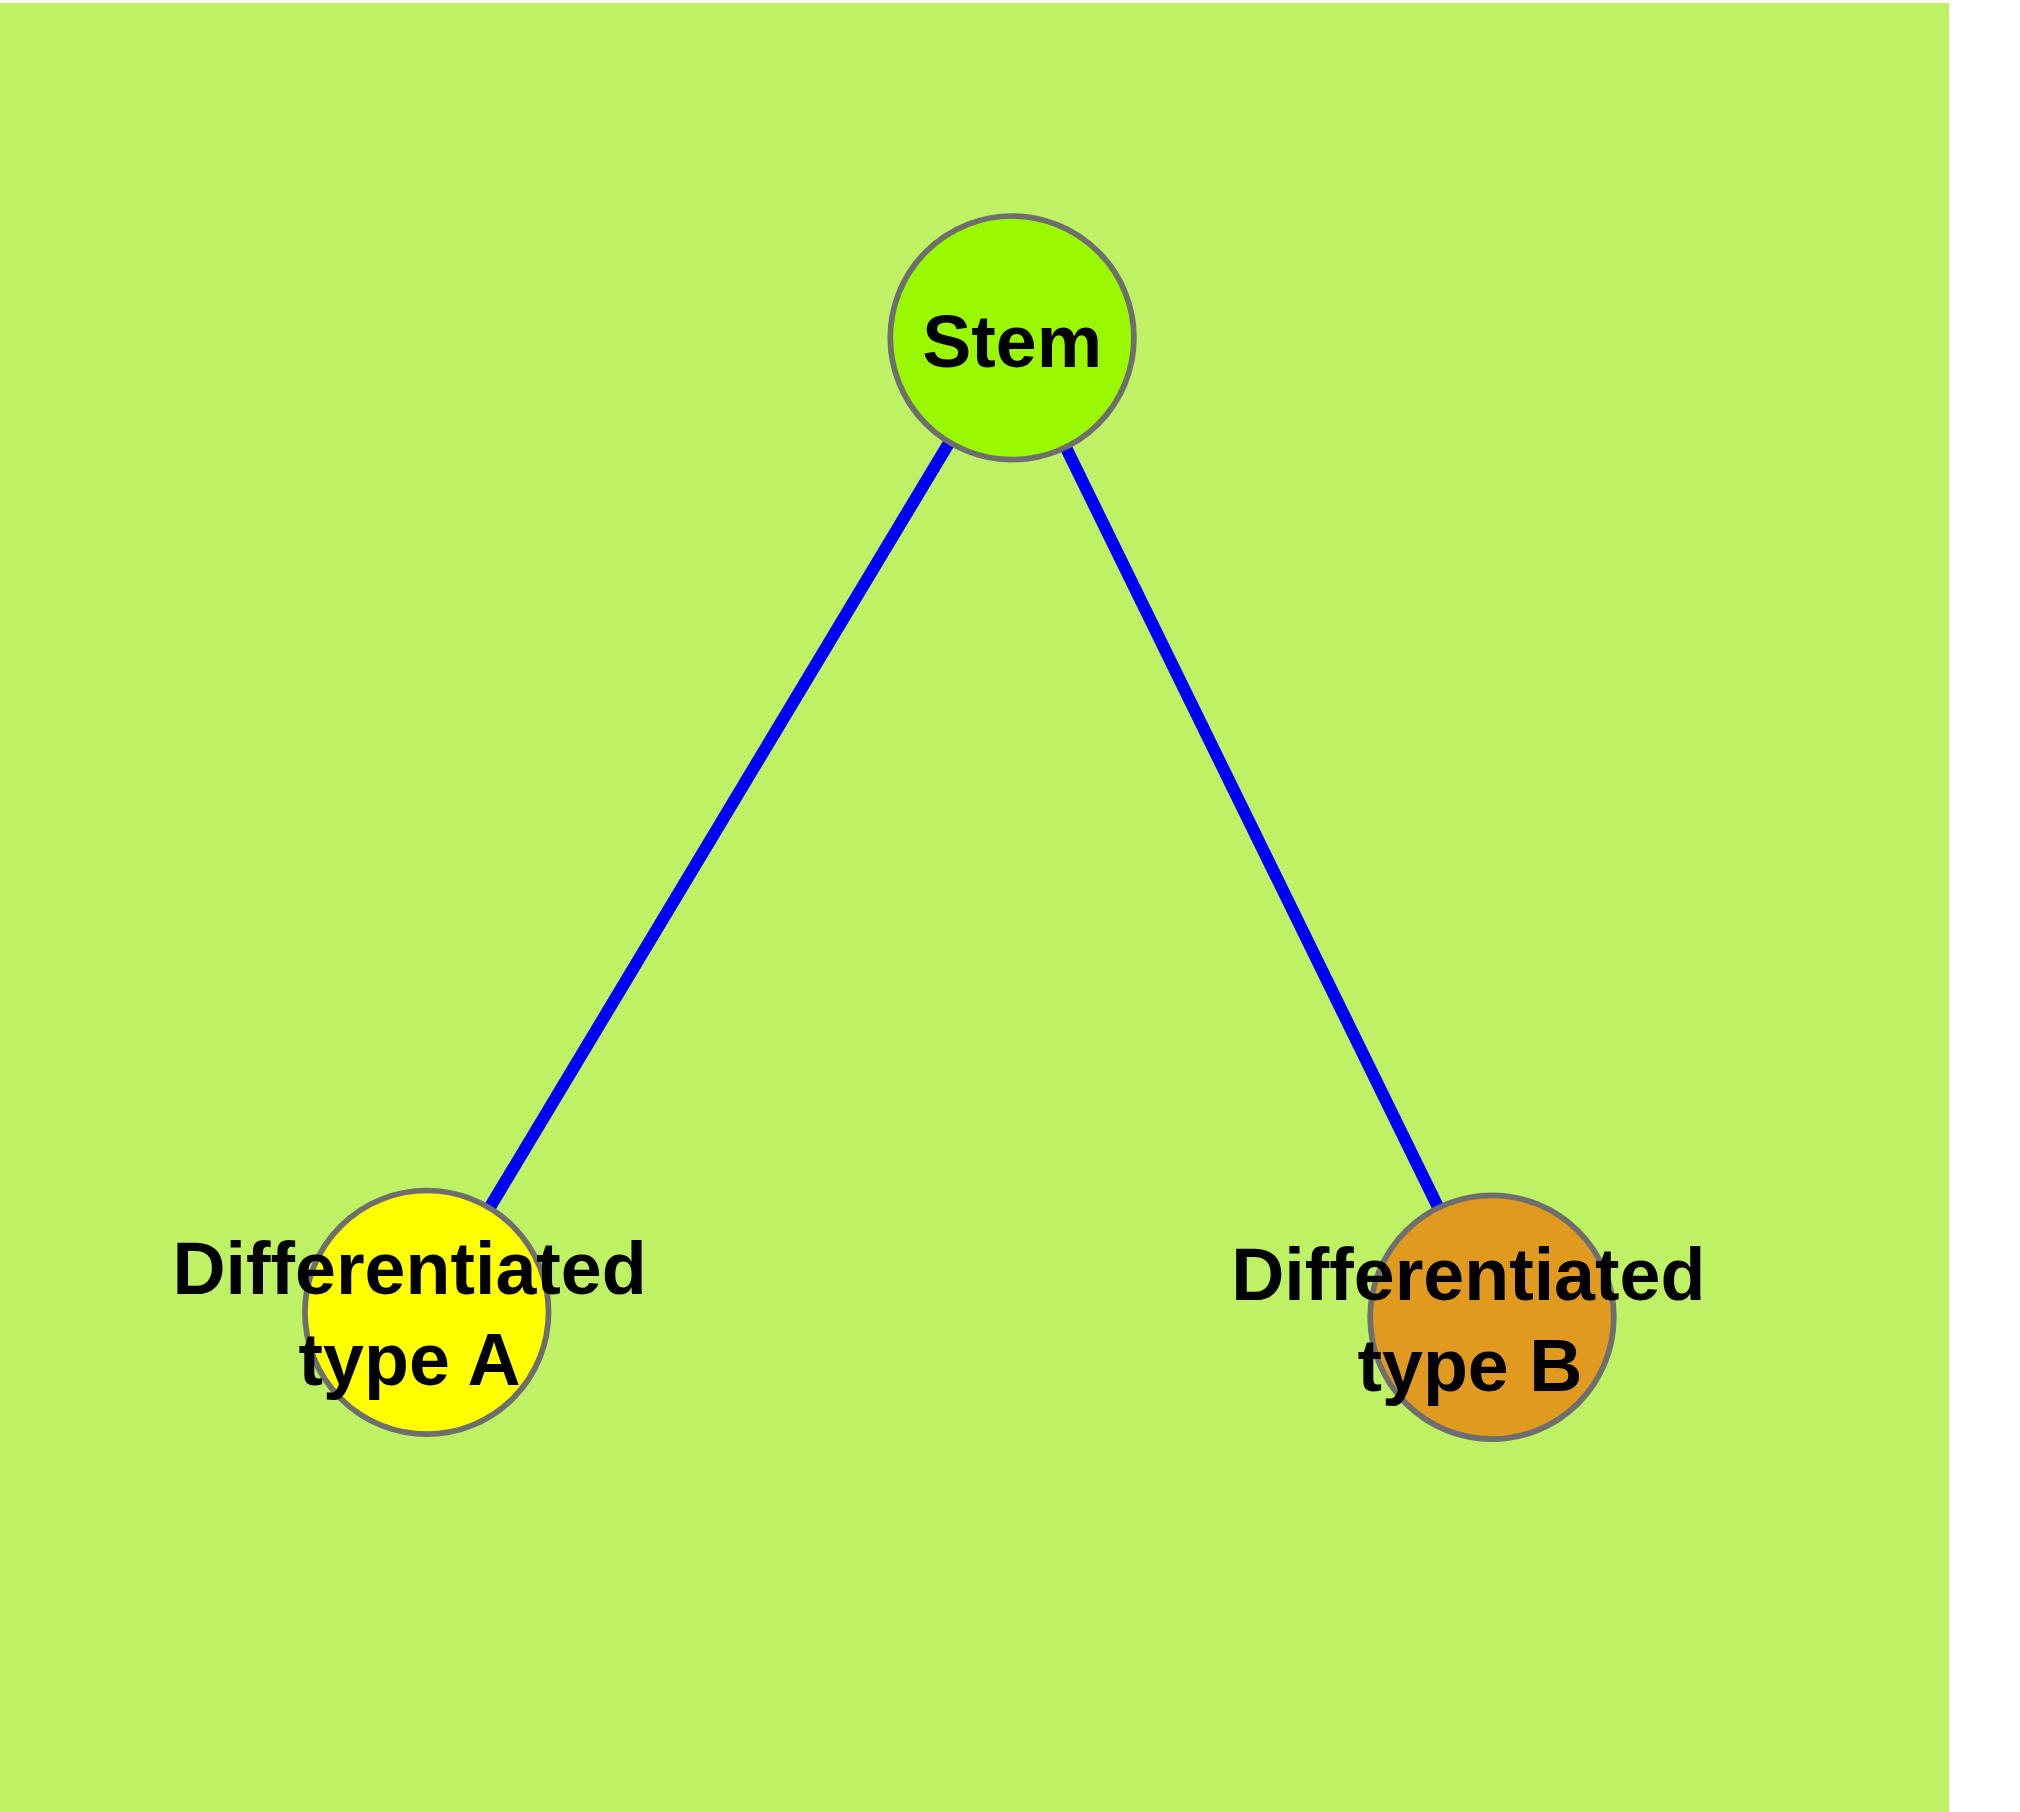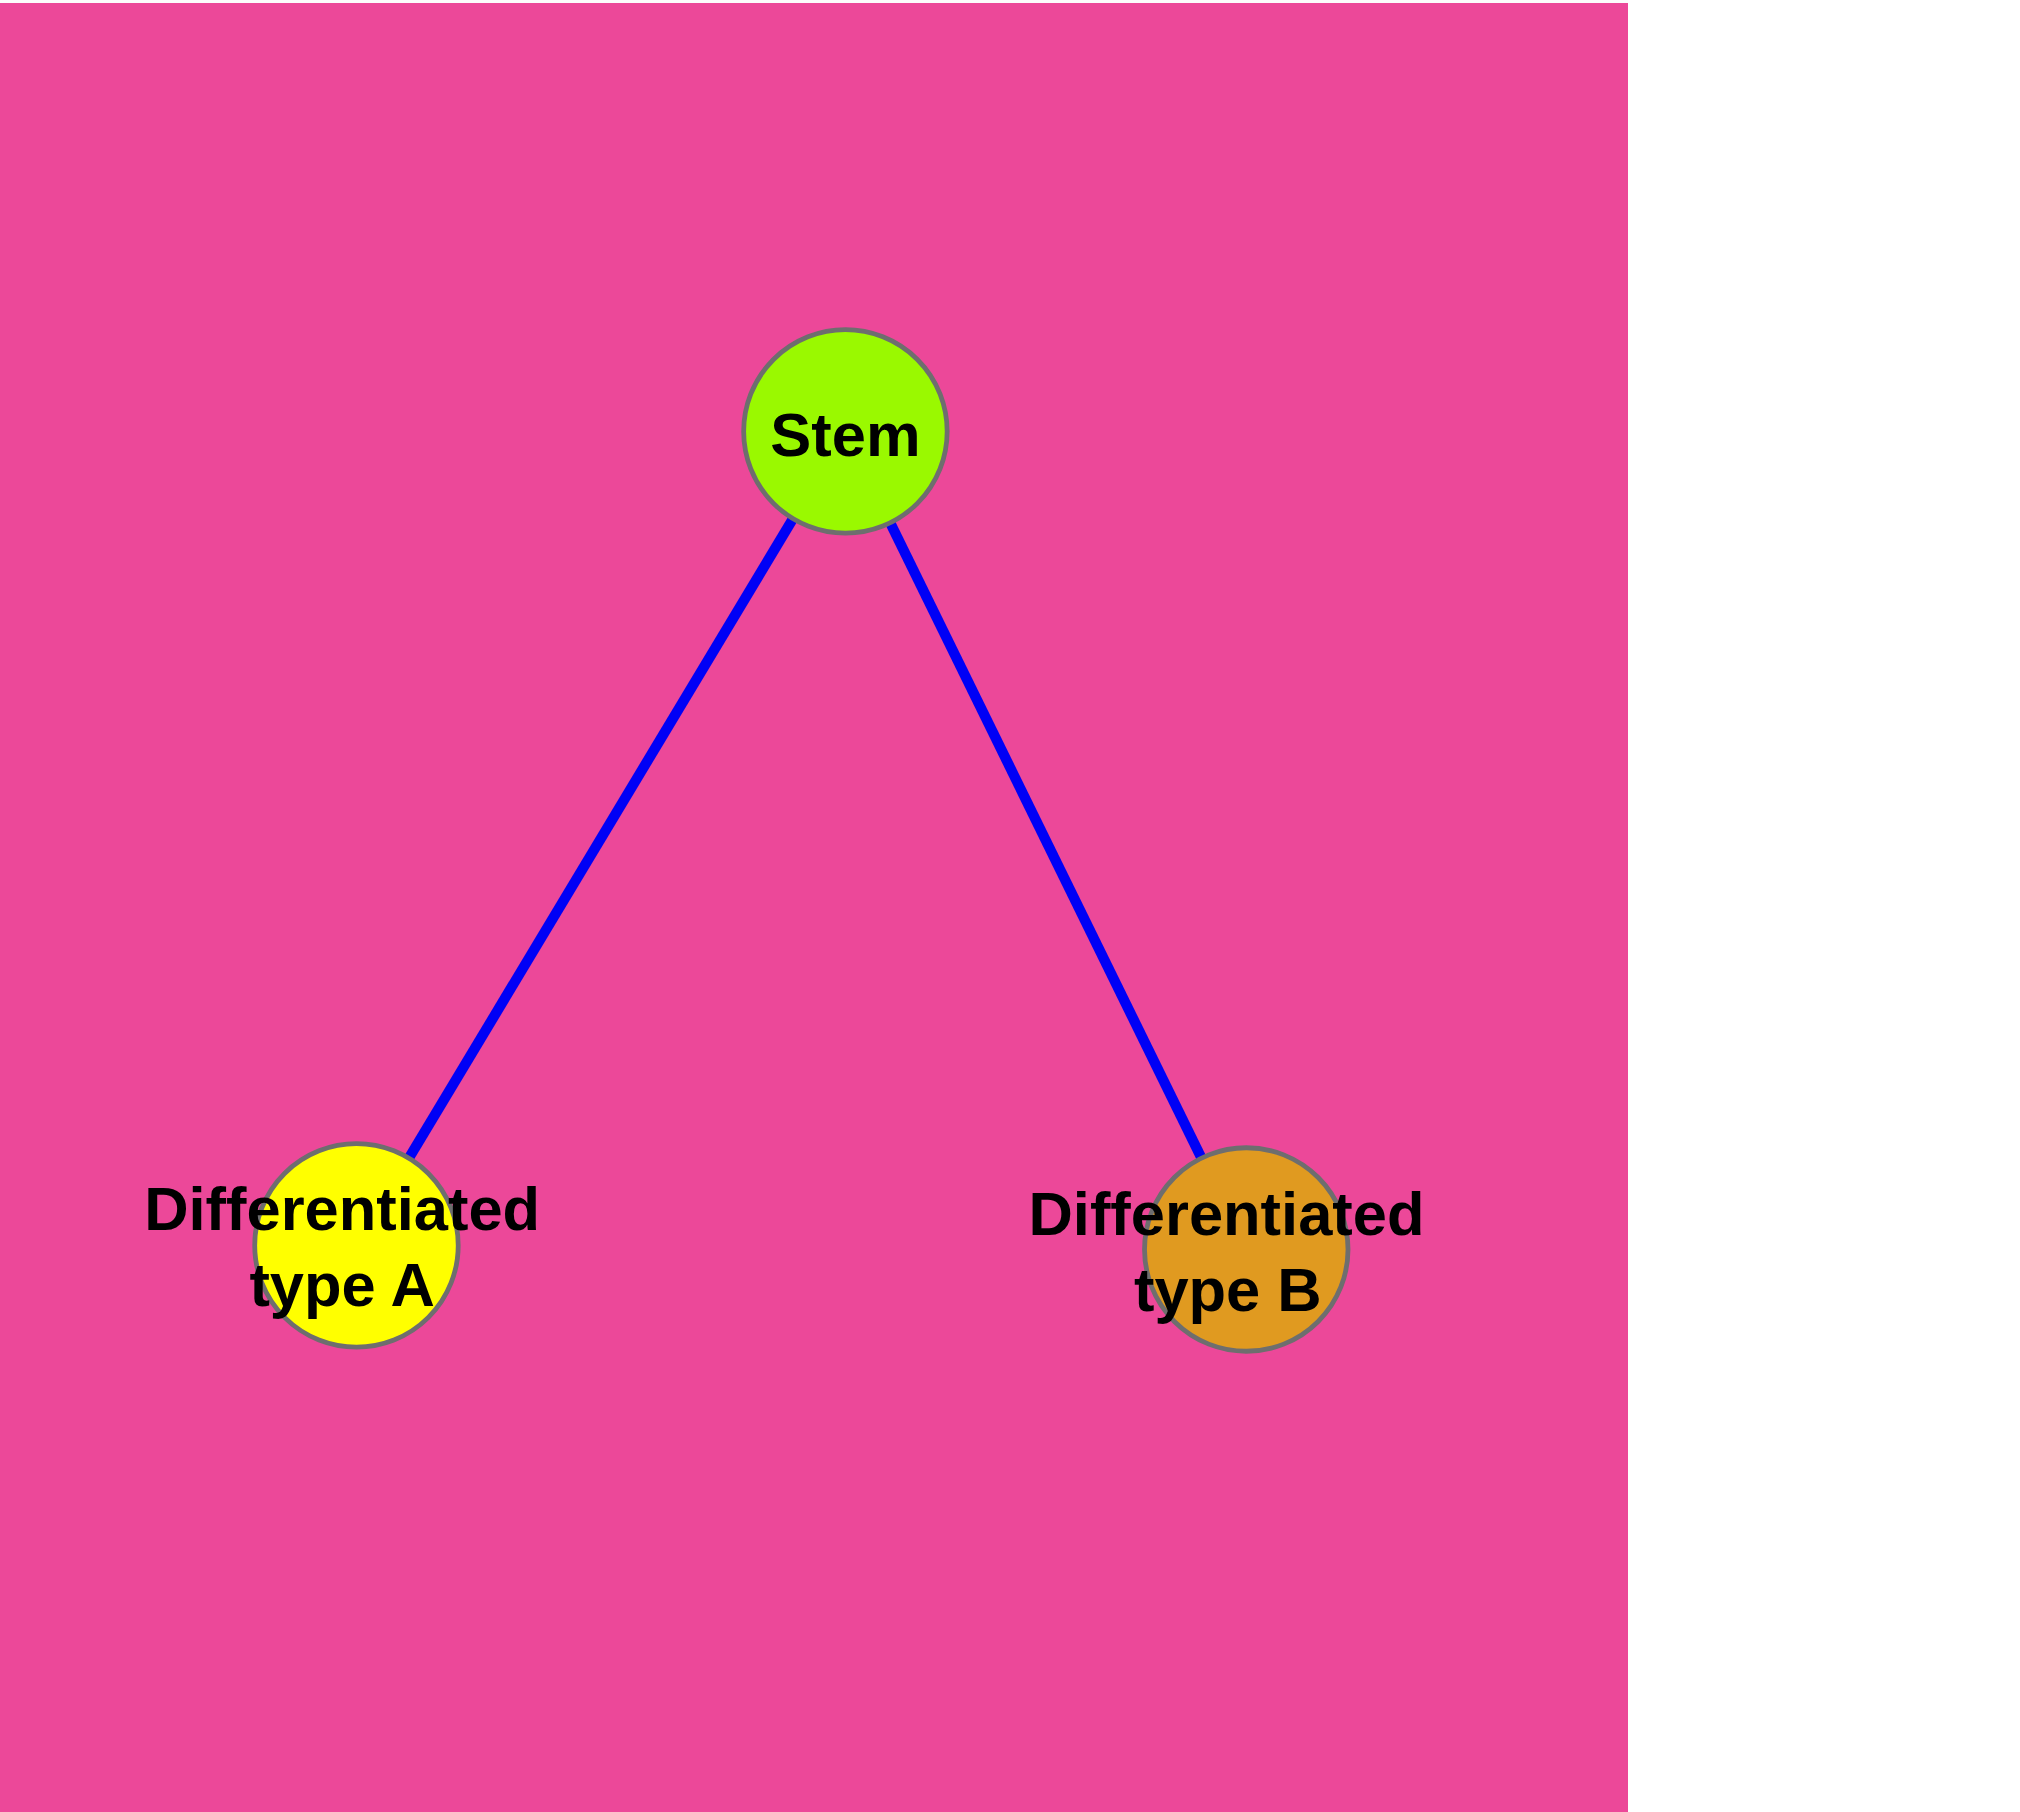--- a/index.html
+++ b/index.html
@@ -26,21 +26,21 @@
   }
   text.node-label {
     font-family: "Liberation Sans", sans-serif;
     font-weight: bold;
     text-anchor: middle;
   }
 </style>
 </head>
 <body>
 
-<div class="canvas" style="width: 1628px; height: 1812px; background: #ec4899;">
+<div class="canvas" style="width: 1949px; height: 1812px; background: #bef264;">
   <svg id="graph-svg" viewBox="0 0 2384 2138" preserveAspectRatio="xMidYMid meet">
     <g id="edges-layer">
         <line x1="1238" y1="374" x2="522" y2="1566" stroke="#0000F6" stroke-width="15"></line>
         <line x1="1238" y1="374" x2="1825" y2="1572" stroke="#0000F6" stroke-width="15"></line>
       </g>
     <g id="nodes-layer">
         <circle cx="1238" cy="374" r="149" fill="#9AF900" stroke="#6E6E6E" stroke-width="7"></circle>
         <circle cx="522" cy="1566" r="149" fill="#FFFF00" stroke="#6E6E6E" stroke-width="7"></circle>
         <circle cx="1825" cy="1572" r="149" fill="#E09A20" stroke="#6E6E6E" stroke-width="7"></circle>
       </g>

